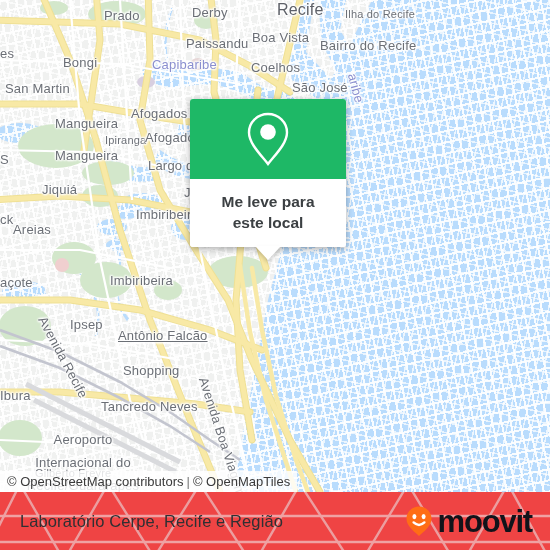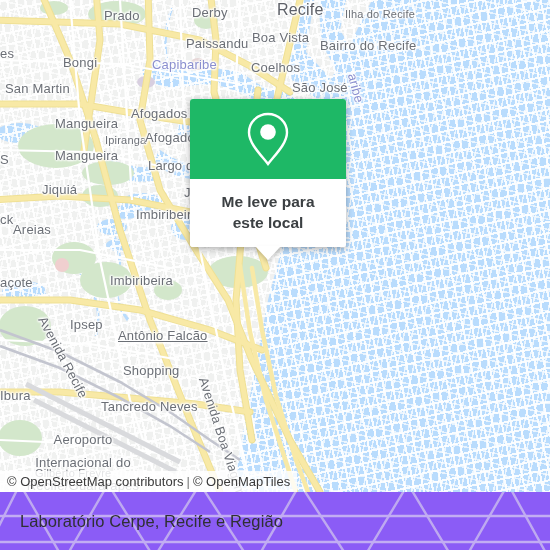--- a/index.html
+++ b/index.html
@@ -110,21 +110,21 @@
     color: #3a3a3a;
     white-space: nowrap;
   }
   #attribution .sep { margin: 0 3px; color: #777; }
 
   
   #footer {
     position: absolute;
     left: 0; top: 492px;
     width: 550px; height: 58px;
-    background: #8b5cf6;
+    background: #ef4444;
     overflow: hidden;
   }
   #footer-pattern {
     position: absolute; inset: 0;
     opacity: .55;
   }
   #footer-title {
     position: absolute;
     left: 20px; top: 0;
     height: 58px;
@@ -334,15 +334,24 @@
         <path d="M254,72 L300,-8 L352,72"></path>
         <path d="M62,72 L108,-8 L158,72"></path>
         <path d="M360,72 L408,-8 L456,72"></path>
         <path d="M462,72 L508,-8 L552,72"></path>
         <path d="M-20,72 L20,-8 L66,72"></path>
         <path d="M0,24 L550,24" stroke="#f0f0f2"></path>
         <path d="M0,50 L550,50" stroke="#f0f0f2"></path>
       </g>
     </svg>
     <div id="footer-title">Laboratório Cerpe, Recife e Região</div>
+    <div id="footer-logo">
+      <svg width="30" height="32" viewBox="0 0 30 32">
+        <path d="M15 1.5 C8 1.5 2.5 7 2.5 13.8 C2.5 21 10.5 27 15 31 C19.5 27 27.5 21 27.5 13.8 C27.5 7 22 1.5 15 1.5 Z" fill="#ff6d15"></path>
+        <ellipse cx="10.4" cy="11.6" rx="2" ry="2.6" fill="#ffffff"></ellipse>
+        <ellipse cx="19.6" cy="11.6" rx="2" ry="2.6" fill="#ffffff"></ellipse>
+        <path d="M9.6 17.4 Q15 22.4 20.4 17.4" stroke="#ffffff" stroke-width="2.4" fill="none" stroke-linecap="round"></path>
+      </svg>
+      <span id="logo-word">moovit</span>
+    </div>
   </div>
 
 </div>
 
 </body></html>

